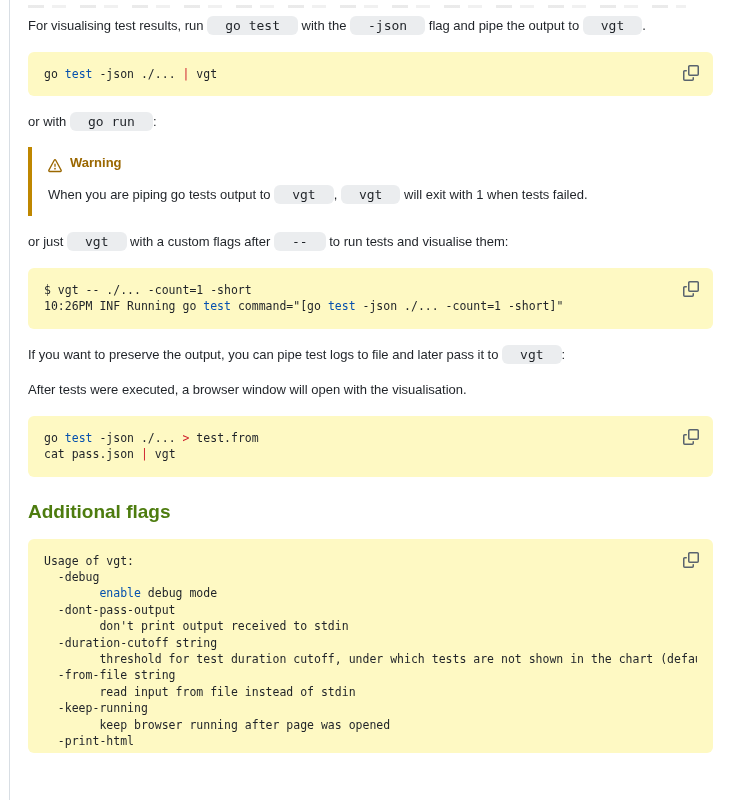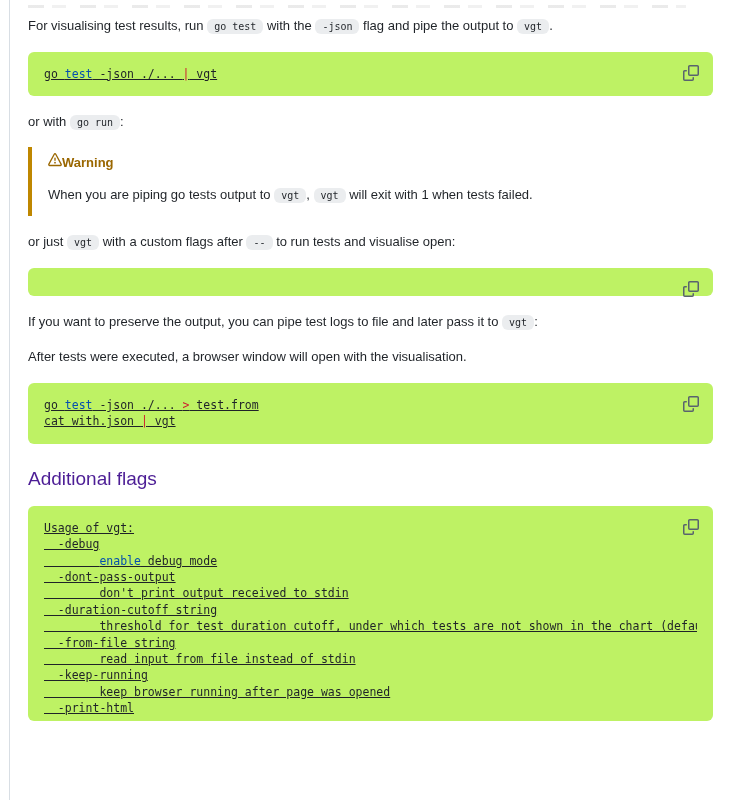--- a/index.html
+++ b/index.html
@@ -10,48 +10,48 @@
     overflow:hidden; position:relative;
   }
   .left-border { position:absolute; left:9px; top:0; bottom:0; width:1px; background:#d8dee4; }
   .content { position:absolute; left:10px; top:0; width:703px; padding:5px 0 0 18px; }
   .clipped-top {
     height:3px; width:96%; margin:0 0 8px 0; opacity:.5;
     background: repeating-linear-gradient(90deg,#d6d6d6 0 16px, transparent 16px 24px, #e3e3e3 24px 38px, transparent 38px 52px);
   }
   p { font-size:13px; line-height:1.5; margin:0 0 16px 0; }
   .chip {
-    font-family:"DejaVu Sans Mono", monospace; font-size:10px;
-    background:rgba(175,184,193,0.25); padding:2px 7px; border-radius:6px;
+    font-family:"DejaVu Sans Mono", monospace; font-size:13px;
+    background:rgba(175,184,193,0.25); padding:2px 18px; border-radius:6px;
     white-space:nowrap;
   }
   .codeblock {
-    position:relative; background:#bef264; border-radius:6px;
-    margin:0 0 16px 0; padding:14px 16px;text-decoration:underline;
+    position:relative; background:#fef9c3; border-radius:6px;
+    margin:0 0 16px 0; padding:14px 16px;
   }
   .codeblock.with-scroll { padding-bottom:4px; }
   pre {
     margin:0; font-family:"DejaVu Sans Mono", monospace; font-size:11.5px;
     line-height:16.4px; white-space:pre; overflow:hidden; color:#1f2328;
   }
   .tok-b { color:#0550ae; }
   .tok-r { color:#cf222e; }
   .copy-btn {
     position:absolute; top:9px; right:10px; width:24px; height:24px;
     background:transparent; border:none; padding:4px; cursor:pointer; color:#59636e;
   }
   .copy-btn svg { width:16px; height:16px; fill:#59636e; display:block; }
   .alert { border-left:4px solid #bf8700; padding:6px 16px 2px 16px; margin:0 0 16px 0; }
   .alert-title {
-    display:flex; align-items:flex-start; color:#9a6700;
+    display:flex; align-items:flex-end; gap:8px; color:#9a6700;
     font-weight:700; font-size:13px; margin:0 0 12px 0;
   }
   .alert-title svg { width:14px; height:14px; fill:#9a6700; flex:0 0 auto; }
   .alert-body { font-size:13px; line-height:1.5; margin:0 0 10px 0; }
-  h3 { font-size:19px; font-weight:400; margin:24px 0 16px 0; color:#4c1d95; }
+  h3 { font-size:19px; font-weight:700; margin:24px 0 16px 0; color:#4d7c0f; }
 </style>
 </head>
 <body>
 
 <div class="left-border"></div>
 
 <div class="content">
 
   <div class="clipped-top"></div>
 
@@ -73,37 +73,38 @@
   <div class="alert">
     <p class="alert-title">
         <svg viewBox="0 0 16 16">
           <path d="M6.457 1.047c.659-1.234 2.427-1.234 3.086 0l6.082 11.378A1.75 1.75 0 0 1 14.082 15H1.918a1.75 1.75 0 0 1-1.543-2.575Zm1.763.707a.25.25 0 0 0-.44 0L1.698 13.132a.25.25 0 0 0 .22.368h12.164a.25.25 0 0 0 .22-.368Zm.53 3.996v2.5a.75.75 0 0 1-1.5 0v-2.5a.75.75 0 0 1 1.5 0ZM9 11a1 1 0 1 1-2 0 1 1 0 0 1 2 0Z"></path>
         </svg>
         <span>Warning</span>
       </p>
     <p class="alert-body"><span>When you are piping go tests output to </span><code class="chip">vgt</code><span>, </span><code class="chip">vgt</code><span> will exit with 1 when tests failed.</span></p>
   </div>
 
-  <p><span>or just </span><code class="chip">vgt</code><span> with a custom flags after </span><code class="chip">--</code><span> to run tests and visualise open:</span></p>
+  <p><span>or just </span><code class="chip">vgt</code><span> with a custom flags after </span><code class="chip">--</code><span> to run tests and visualise them:</span></p>
 
   <div class="codeblock">
+    <pre><div><span>$ vgt -- ./... -count=1 -short</span></div><div><span>10:26PM INF Running go </span><span class="tok-b">test</span><span> command="[go </span><span class="tok-b">test</span><span> -json ./... -count=1 -short]"</span></div></pre>
     <button class="copy-btn">
         <svg viewBox="0 0 16 16">
           <path d="M0 6.75C0 5.784.784 5 1.75 5h1.5a.75.75 0 0 1 0 1.5h-1.5a.25.25 0 0 0-.25.25v7.5c0 .138.112.25.25.25h7.5a.25.25 0 0 0 .25-.25v-1.5a.75.75 0 0 1 1.5 0v1.5A1.75 1.75 0 0 1 9.25 16h-7.5A1.75 1.75 0 0 1 0 14.25Z"></path>
           <path d="M5 1.75C5 .784 5.784 0 6.75 0h7.5C15.216 0 16 .784 16 1.75v7.5A1.75 1.75 0 0 1 14.25 11h-7.5A1.75 1.75 0 0 1 5 9.25Zm1.75-.25a.25.25 0 0 0-.25.25v7.5c0 .138.112.25.25.25h7.5a.25.25 0 0 0 .25-.25v-7.5a.25.25 0 0 0-.25-.25Z"></path>
         </svg>
       </button>
   </div>
 
   <p><span>If you want to preserve the output, you can pipe test logs to file and later pass it to </span><code class="chip">vgt</code><span>:</span></p>
 
   <p>After tests were executed, a browser window will open with the visualisation.</p>
 
   <div class="codeblock">
-    <pre><div><span>go </span><span class="tok-b">test</span><span> -json ./... </span><span class="tok-r">&gt;</span><span> test.from</span></div><div><span>cat with.json </span><span class="tok-r">|</span><span> vgt</span></div></pre>
+    <pre><div><span>go </span><span class="tok-b">test</span><span> -json ./... </span><span class="tok-r">&gt;</span><span> test.from</span></div><div><span>cat pass.json </span><span class="tok-r">|</span><span> vgt</span></div></pre>
     <button class="copy-btn">
         <svg viewBox="0 0 16 16">
           <path d="M0 6.75C0 5.784.784 5 1.75 5h1.5a.75.75 0 0 1 0 1.5h-1.5a.25.25 0 0 0-.25.25v7.5c0 .138.112.25.25.25h7.5a.25.25 0 0 0 .25-.25v-1.5a.75.75 0 0 1 1.5 0v1.5A1.75 1.75 0 0 1 9.25 16h-7.5A1.75 1.75 0 0 1 0 14.25Z"></path>
           <path d="M5 1.75C5 .784 5.784 0 6.75 0h7.5C15.216 0 16 .784 16 1.75v7.5A1.75 1.75 0 0 1 14.25 11h-7.5A1.75 1.75 0 0 1 5 9.25Zm1.75-.25a.25.25 0 0 0-.25.25v7.5c0 .138.112.25.25.25h7.5a.25.25 0 0 0 .25-.25v-7.5a.25.25 0 0 0-.25-.25Z"></path>
         </svg>
       </button>
   </div>
 
   <h3>Additional flags</h3>
 

